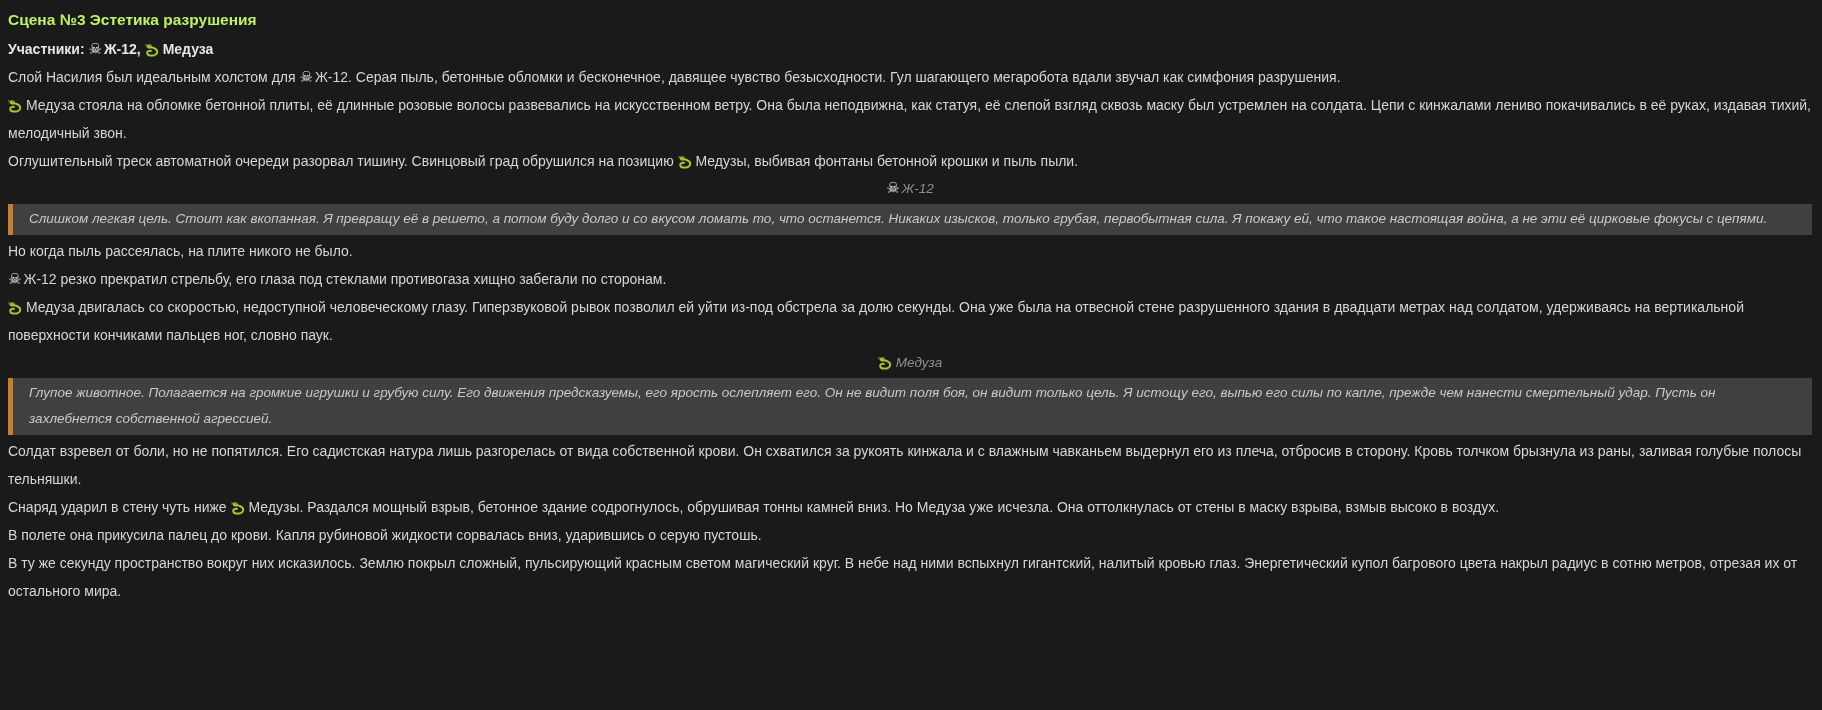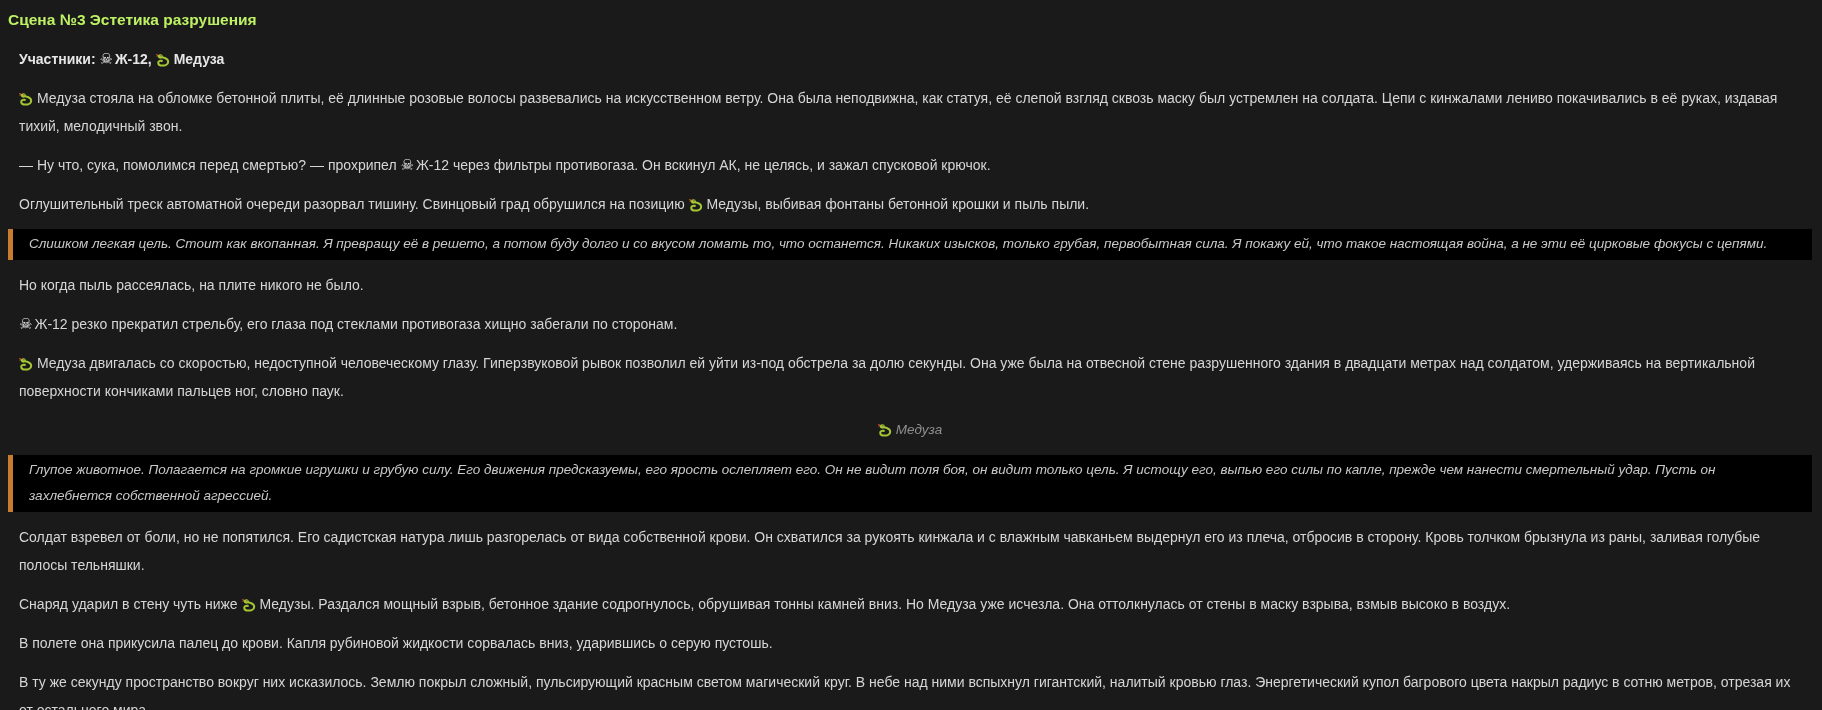--- a/index.html
+++ b/index.html
@@ -15,31 +15,31 @@
     padding:6px 10px 8px 8px;
     overflow:hidden;
   }
   .page-title{
     font-size:15.5px;
     font-weight:bold;
     color:#bef264;
     margin:0 0 1px 0;
     line-height:28px;
   }
-  .block{margin:11px;}
+  .block{margin:0;}
   .participants{font-weight:bold;color:#e6e6e6;}
   .paragraph{color:#d6d6d6;}
   .character{
     text-align:center;
     color:#8f8f8f;
     font-style:italic;
     font-size:13.5px;
   }
   .quote{
-    background:#000000;
+    background:#404040;
     border-left:5px solid #c87c2e;
     font-style:italic;
     color:#c9c9c9;
     font-size:13.5px;
     line-height:26.5px;
     padding:2px 14px 2px 16px;
     margin:1px 0 2px 0;
   }
   .icon{
     display:inline-block;
@@ -62,33 +62,34 @@
 
 <div class="page">
   <h1 class="page-title">Сцена №3 Эстетика разрушения</h1>
   <div id="blocks">
       <div class="block participants"><span>Участники: </span><span class="icon icon-skull">☠</span><span>Ж-12, </span><span class="icon icon-snake"><svg width="15" height="15" viewBox="0 0 16 16">
             <path d="M2.2 2.6 L0.6 1.6 M2.2 2.6 L1.0 3.4" stroke="#d64b3a" stroke-width="1.1" fill="none" stroke-linecap="round"></path>
             <path d="M6.2 4.6 C10.2 5.4 13.0 7.0 13.0 9.2 C13.0 11.8 10.0 13.4 6.8 13.4 C4.0 13.4 2.4 12.0 2.4 10.3 C2.4 8.8 4.2 7.9 6.2 8.4" fill="none" stroke="#a3c633" stroke-width="2.2" stroke-linecap="round"></path>
             <ellipse cx="4.6" cy="3.7" rx="2.7" ry="2.3" fill="#a3c633"></ellipse>
             <circle cx="5.3" cy="3.0" r="0.55" fill="#1a1a1a"></circle>
           </svg></span><span>Медуза</span></div>
+      <div class="block paragraph"><span>Слой Насилия был идеальным холстом для </span><span class="icon icon-skull">☠</span><span>Ж-12. Серая пыль, бетонные обломки и бесконечное, давящее чувство безысходности. Гул шагающего мегаробота вдали звучал как симфония разрушения.</span></div>
       <div class="block paragraph"><span class="icon icon-snake"><svg width="15" height="15" viewBox="0 0 16 16">
             <path d="M2.2 2.6 L0.6 1.6 M2.2 2.6 L1.0 3.4" stroke="#d64b3a" stroke-width="1.1" fill="none" stroke-linecap="round"></path>
             <path d="M6.2 4.6 C10.2 5.4 13.0 7.0 13.0 9.2 C13.0 11.8 10.0 13.4 6.8 13.4 C4.0 13.4 2.4 12.0 2.4 10.3 C2.4 8.8 4.2 7.9 6.2 8.4" fill="none" stroke="#a3c633" stroke-width="2.2" stroke-linecap="round"></path>
             <ellipse cx="4.6" cy="3.7" rx="2.7" ry="2.3" fill="#a3c633"></ellipse>
             <circle cx="5.3" cy="3.0" r="0.55" fill="#1a1a1a"></circle>
           </svg></span><span>Медуза стояла на обломке бетонной плиты, её длинные розовые волосы развевались на искусственном ветру. Она была неподвижна, как статуя, её слепой взгляд сквозь маску был устремлен на солдата. Цепи с кинжалами лениво покачивались в её руках, издавая тихий, мелодичный звон.</span></div>
-      <div class="block paragraph"><span>— Ну что, сука, помолимся перед смертью? — прохрипел </span><span class="icon icon-skull">☠</span><span>Ж-12 через фильтры противогаза. Он вскинул АК, не целясь, и зажал спусковой крючок.</span></div>
       <div class="block paragraph"><span>Оглушительный треск автоматной очереди разорвал тишину. Свинцовый град обрушился на позицию </span><span class="icon icon-snake"><svg width="15" height="15" viewBox="0 0 16 16">
             <path d="M2.2 2.6 L0.6 1.6 M2.2 2.6 L1.0 3.4" stroke="#d64b3a" stroke-width="1.1" fill="none" stroke-linecap="round"></path>
             <path d="M6.2 4.6 C10.2 5.4 13.0 7.0 13.0 9.2 C13.0 11.8 10.0 13.4 6.8 13.4 C4.0 13.4 2.4 12.0 2.4 10.3 C2.4 8.8 4.2 7.9 6.2 8.4" fill="none" stroke="#a3c633" stroke-width="2.2" stroke-linecap="round"></path>
             <ellipse cx="4.6" cy="3.7" rx="2.7" ry="2.3" fill="#a3c633"></ellipse>
             <circle cx="5.3" cy="3.0" r="0.55" fill="#1a1a1a"></circle>
           </svg></span><span>Медузы, выбивая фонтаны бетонной крошки и пыль пыли.</span></div>
+      <div class="block character"><span class="icon icon-skull">☠</span><span>Ж-12</span></div>
       <div class="block quote"><span>Слишком легкая цель. Стоит как вкопанная. Я превращу её в решето, а потом буду долго и со вкусом ломать то, что останется. Никаких изысков, только грубая, первобытная сила. Я покажу ей, что такое настоящая война, а не эти её цирковые фокусы с цепями.</span></div>
       <div class="block paragraph"><span>Но когда пыль рассеялась, на плите никого не было.</span></div>
       <div class="block paragraph"><span class="icon icon-skull">☠</span><span>Ж-12 резко прекратил стрельбу, его глаза под стеклами противогаза хищно забегали по сторонам.</span></div>
       <div class="block paragraph"><span class="icon icon-snake"><svg width="15" height="15" viewBox="0 0 16 16">
             <path d="M2.2 2.6 L0.6 1.6 M2.2 2.6 L1.0 3.4" stroke="#d64b3a" stroke-width="1.1" fill="none" stroke-linecap="round"></path>
             <path d="M6.2 4.6 C10.2 5.4 13.0 7.0 13.0 9.2 C13.0 11.8 10.0 13.4 6.8 13.4 C4.0 13.4 2.4 12.0 2.4 10.3 C2.4 8.8 4.2 7.9 6.2 8.4" fill="none" stroke="#a3c633" stroke-width="2.2" stroke-linecap="round"></path>
             <ellipse cx="4.6" cy="3.7" rx="2.7" ry="2.3" fill="#a3c633"></ellipse>
             <circle cx="5.3" cy="3.0" r="0.55" fill="#1a1a1a"></circle>
           </svg></span><span>Медуза двигалась со скоростью, недоступной человеческому глазу. Гиперзвуковой рывок позволил ей уйти из-под обстрела за долю секунды. Она уже была на отвесной стене разрушенного здания в двадцати метрах над солдатом, удерживаясь на вертикальной поверхности кончиками пальцев ног, словно паук.</span></div>
       <div class="block character"><span class="icon icon-snake"><svg width="15" height="15" viewBox="0 0 16 16">

